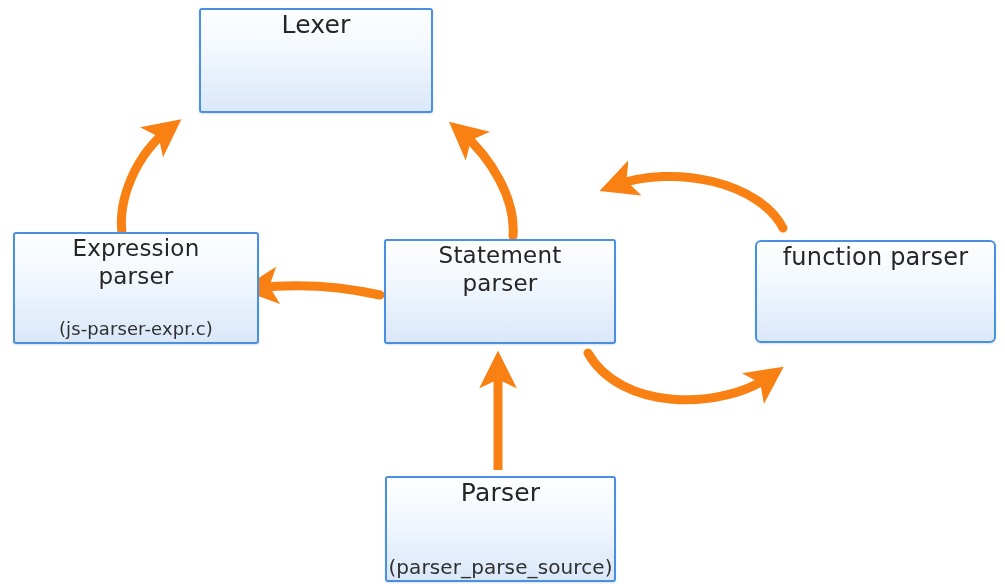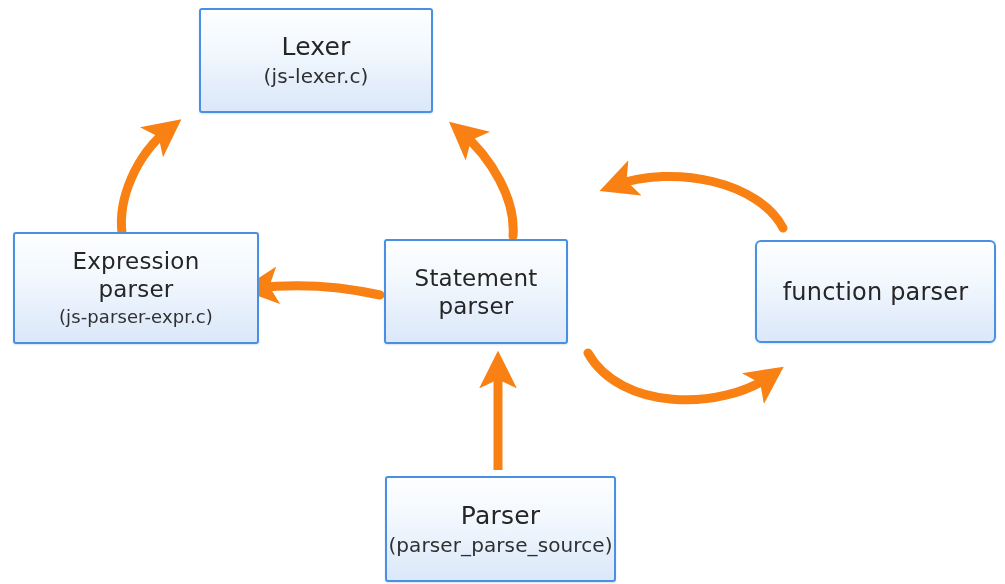--- a/index.html
+++ b/index.html
@@ -30,21 +30,21 @@
   .node {
     position: absolute;
     box-sizing: border-box;
     border: 2px solid #4a90e2;
     border-radius: 3px;
     background: linear-gradient(to bottom, #fdfeff 0%, #f4f9fe 35%, #e4eefb 75%, #dbe8fa 100%);
     box-shadow: 0 1px 2px rgba(120,150,190,0.28);
     display: flex;
     flex-direction: column;
     align-items: center;
-    justify-content: center;
+    justify-content: space-between;
     text-align: center;
     color: #2b2b2b;
   }
   .node .title {
     font-size: 25px;
     line-height: 30px;
     letter-spacing: 0.2px;
     color: #262626;
     white-space: pre-line;
   }
@@ -52,21 +52,21 @@
     font-size: 20px;
     line-height: 26px;
     letter-spacing: 0.1px;
     color: #303030;
     margin-top: 1px;
   }
 
   
   #node-lexer      { left: 199px; top: 8px;   width: 234px; height: 105px; }
   #node-expression { left: 13px;   top: 232px; width: 246px; height: 112px; }
-  #node-statement  { left: 384px; top: 239px; width: 184px; height: 105px; }
+  #node-statement  { left: 384px; top: 239px; width: 232px; height: 105px; }
   #node-function   { left: 755px; top: 240px; width: 241px; height: 103px; border-radius: 6px; }
   #node-parser     { left: 385px; top: 476px; width: 231px; height: 106px; }
 
   #node-expression .title { font-size: 23px; line-height: 28px; }
   #node-expression .sub   { font-size: 18px; }
   #node-statement .title  { font-size: 23px; line-height: 28px; }
   #node-statement .sub    { font-size: 19px; }
   #node-function .title   { font-size: 24px; }
   #node-function .sub     { font-size: 19px; }
 </style>
@@ -102,21 +102,20 @@
       <path d="M588,353 C620,410 720,412 772,375" fill="none" stroke="#f98012" stroke-width="9" stroke-linecap="round" marker-end="url(#head-orange)"></path>
     </g>
 
     <g>
       <path d="M498,470 L498,365" fill="none" stroke="#f98012" stroke-width="9" stroke-linecap="butt" marker-end="url(#head-orange)"></path>
     </g>
   </svg>
 
   <div class="node" id="node-lexer">
     <div class="title">Lexer</div>
-    <div class="sub">(js-lexer.c)</div>
   </div>
 
   <div class="node" id="node-expression">
     <div class="title">Expression
 parser</div>
     <div class="sub">(js-parser-expr.c)</div>
   </div>
 
   <div class="node" id="node-statement">
     <div class="title">Statement

